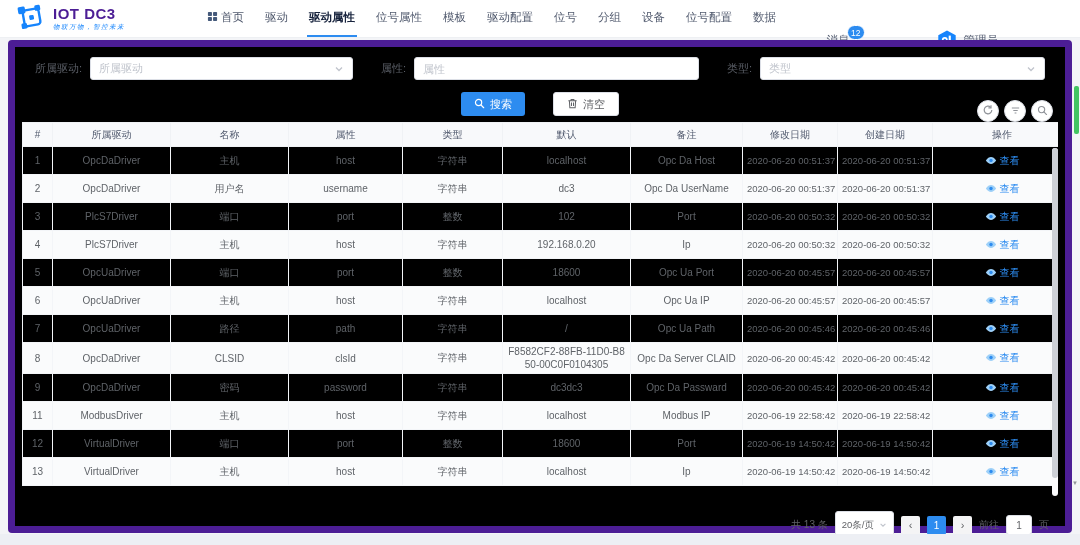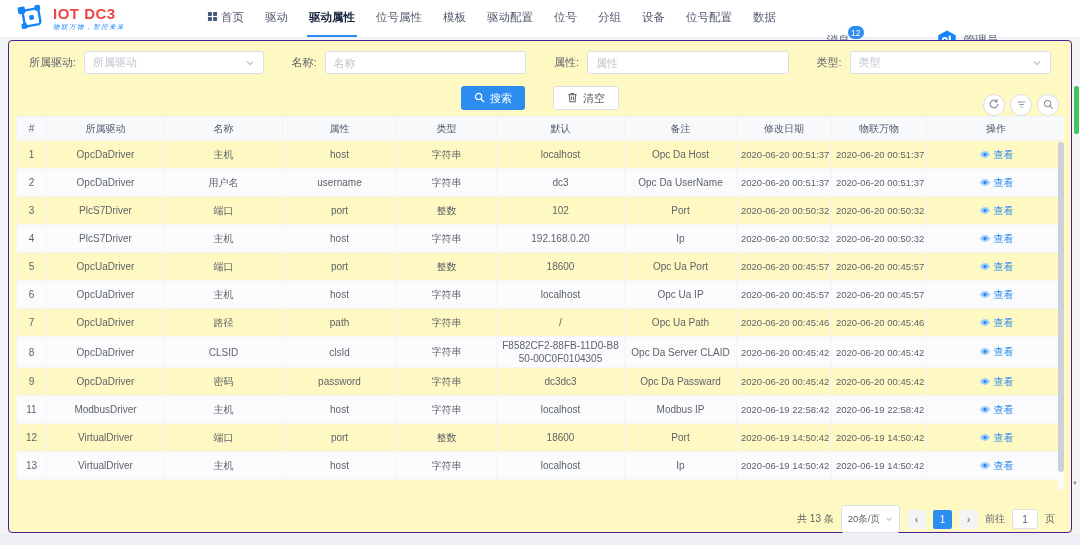--- a/index.html
+++ b/index.html
@@ -3,32 +3,32 @@
 <meta charset="utf-8">
 <style>
   * { margin:0; padding:0; box-sizing:border-box; }
   html,body { width:1080px; height:545px; }
   body { font-family:"Liberation Sans", sans-serif; background:#f3f4f7; overflow:hidden; }
   .page { position:relative; width:1080px; height:545px; background:#f3f4f7; overflow:hidden; }
 
   
   .topbar { height:38px; background:#fff; border-bottom:1px solid #eef0f3; display:flex; align-items:center; padding:0 16px; }
   .logo { display:flex; align-items:center; gap:7px; cursor:pointer; }
-  .logo-title { font-size:15px; font-weight:bold; color:#ef4444; letter-spacing:.5px; line-height:15px; }
+  .logo-title { font-size:15px; font-weight:bold; color:#4c1d95; letter-spacing:.5px; line-height:15px; }
   .logo-tagline { font-size:6.5px; color:#1684fc; font-style:italic; letter-spacing:1.5px; margin-top:2px; }
   .main-nav { display:flex; align-items:center; gap:17px; margin-left:80px; height:100%; }
   .nav-item { display:flex; align-items:center; gap:3px; height:100%; font-size:11.5px; color:#515a6e; cursor:pointer; border-bottom:2px solid transparent; padding:0 2px; white-space:nowrap; }
   .nav-item.active { color:#17233d; font-weight:bold; border-bottom-color:#2d8cf0; }
   .top-right { margin-left:auto; display:flex; align-items:center; gap:86px; padding-right:66px;margin-top:44px; }
   .messages { position:relative; font-size:11.5px; color:#515a6e; cursor:pointer; }
   .badge { position:absolute; top:-8px; right:-15px; min-width:15px; height:15px; border-radius:8px; background:#2d8cf0; color:#fff; font-size:8.5px; display:flex; align-items:center; justify-content:center; padding:0 3px; border:1px solid #fff; }
   .admin { display:flex; align-items:center; gap:6px; font-size:11.5px; color:#515a6e; cursor:pointer; }
 
   
-  .card { position:relative; margin:2px 8px 0; height:493px; background:#fef9c3; border:1px solid #4c1d95; border-radius:4px; }
+  .card { position:relative; margin:2px 8px 0; height:493px; background:#000000; border:7px solid #4c1d95; border-radius:4px; }
 
   
   .filters { display:flex; padding:10px 6px 0; }
   .filter-item { flex:1; display:flex; align-items:center; padding:0 14px; }
   .filter-item label { font-size:11px; color:#5a5e66; margin-right:8px; white-space:nowrap; }
   .f-input { flex:1; height:23px; border:1px solid #dcdfe6; border-radius:3px; font-size:11px; padding:0 8px; color:#606266; outline:none; font-family:"Liberation Sans",sans-serif; }
   .f-input::placeholder { color:#c0c4cc; }
   .f-select { flex:1; height:23px; border:1px solid #dcdfe6; border-radius:3px; display:flex; align-items:center; justify-content:space-between; padding:0 8px; background:#fff; cursor:pointer; }
   .f-select .ph { font-size:11px; color:#c0c4cc; }
 
@@ -155,24 +155,20 @@
       <div class="filter-item">
         <label>所属驱动:</label>
         <div class="f-select">
           <span class="ph">所属驱动</span>
           <span>
             <svg width="10" height="10" viewBox="0 0 10 10" fill="none" stroke="#c0c4cc" stroke-width="1.3">
                 <path d="M2 3.5l3 3 3-3"></path>
               </svg>
           </span>
         </div>
-      </div>
-      <div class="filter-item">
-        <label>名称:</label>
-        <input class="f-input" placeholder="名称" style="">
       </div>
       <div class="filter-item">
         <label>属性:</label>
         <input class="f-input" placeholder="属性" style="">
       </div>
       <div class="filter-item">
         <label>类型:</label>
         <div class="f-select">
           <span class="ph">类型</span>
           <span>
@@ -250,21 +246,21 @@
         <thead>
             <tr id="thead-row">
               <th>#</th>
               <th>所属驱动</th>
               <th>名称</th>
               <th>属性</th>
               <th>类型</th>
               <th>默认</th>
               <th>备注</th>
               <th>修改日期</th>
-              <th>物联万物</th>
+              <th>创建日期</th>
               <th>操作</th>
             </tr>
           </thead>
         <tbody id="tbody">
             <tr>
               <td>1</td>
               <td>OpcDaDriver</td>
               <td>主机</td>
               <td>host</td>
               <td>字符串</td>

